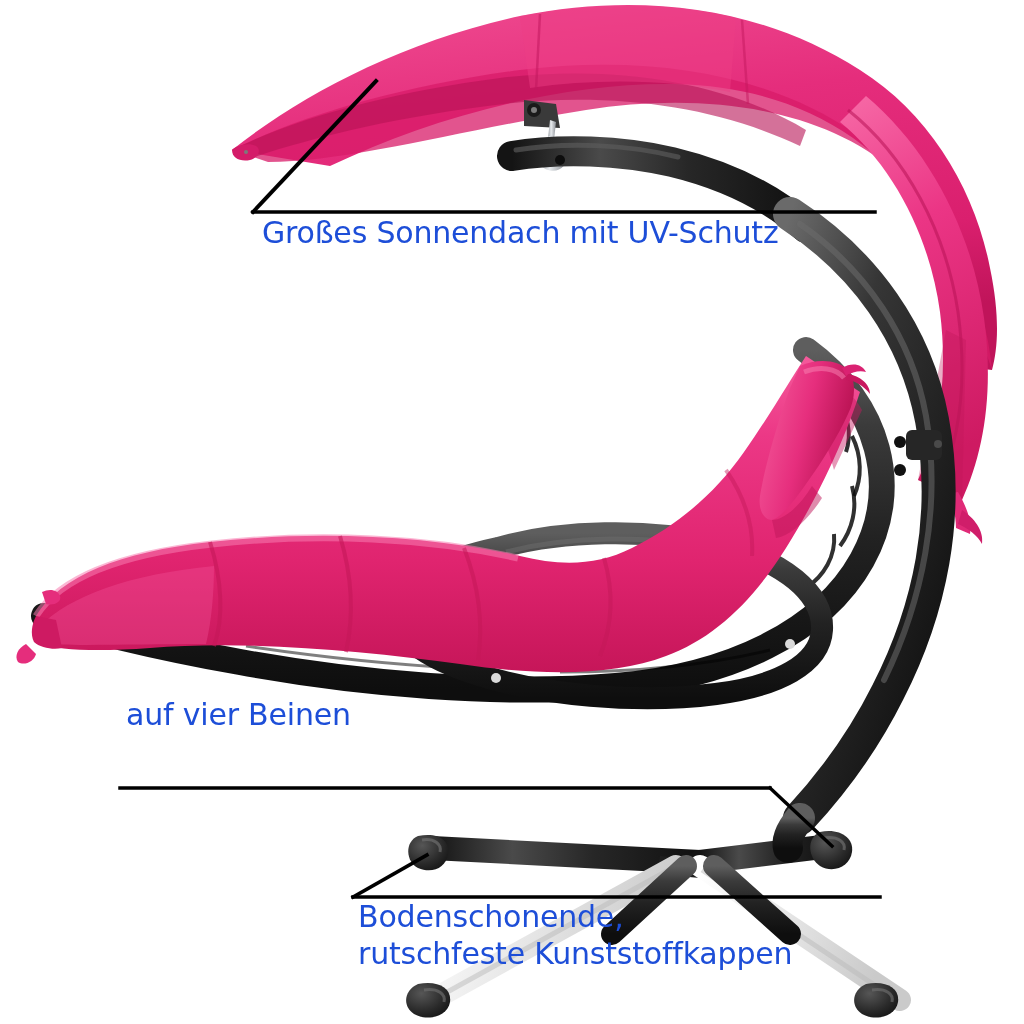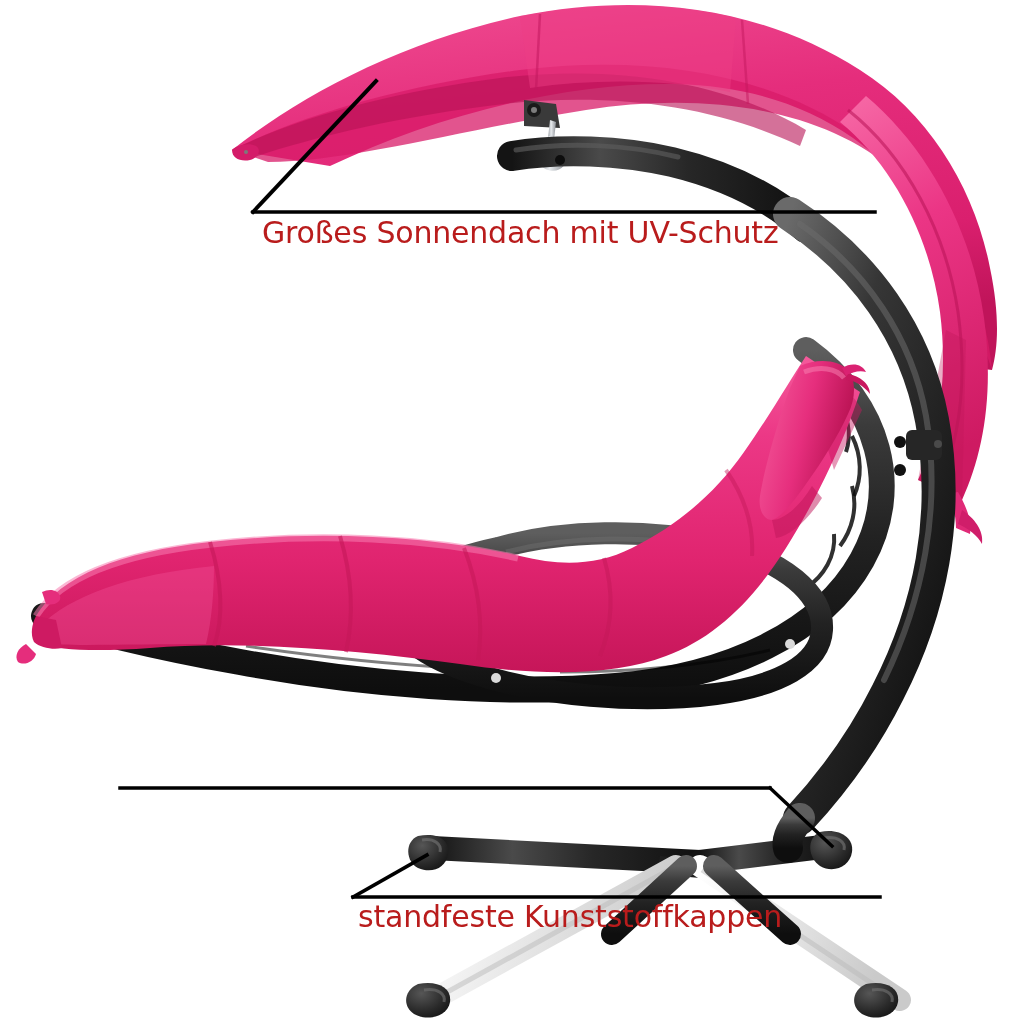--- a/index.html
+++ b/index.html
@@ -18,21 +18,21 @@
     overflow: hidden;
   }
   #scene {
     position: absolute;
     inset: 0;
     width: 1024px;
     height: 1024px;
   }
   .callout-text {
     position: absolute;
-    color: #b91c1c;
+    color: #1d4ed8;
     font-family: "DejaVu Sans", "Liberation Sans", sans-serif;
     font-size: 30px;
     line-height: 37px;
     font-weight: 400;
     letter-spacing: -0.2px;
     white-space: nowrap;
     pointer-events: none;
   }
   #callout-canopy-text { left: 262px; top: 214px; }
   #callout-frame-text  { left: 126px; top: 696px; }
@@ -312,19 +312,21 @@
       <line x1="353" y1="897" x2="880" y2="897" stroke-width="3.5"></line>
       <line x1="353" y1="897" x2="427" y2="855" stroke-width="3.5"></line>
     </g>
   </svg>
 
   <div class="callout-text" id="callout-canopy-text">
     <span class="line">Großes Sonnendach mit UV-Schutz</span>
   </div>
 
   <div class="callout-text" id="callout-frame-text">
+    <span class="line">auf vier Beinen</span>
   </div>
 
   <div class="callout-text" id="callout-caps-text">
-    <span class="line">standfeste Kunststoffkappen</span>
+    <span class="line">Bodenschonende,</span>
+    <span class="line">rutschfeste Kunststoffkappen</span>
   </div>
 
 </div>
 
 </body></html>

